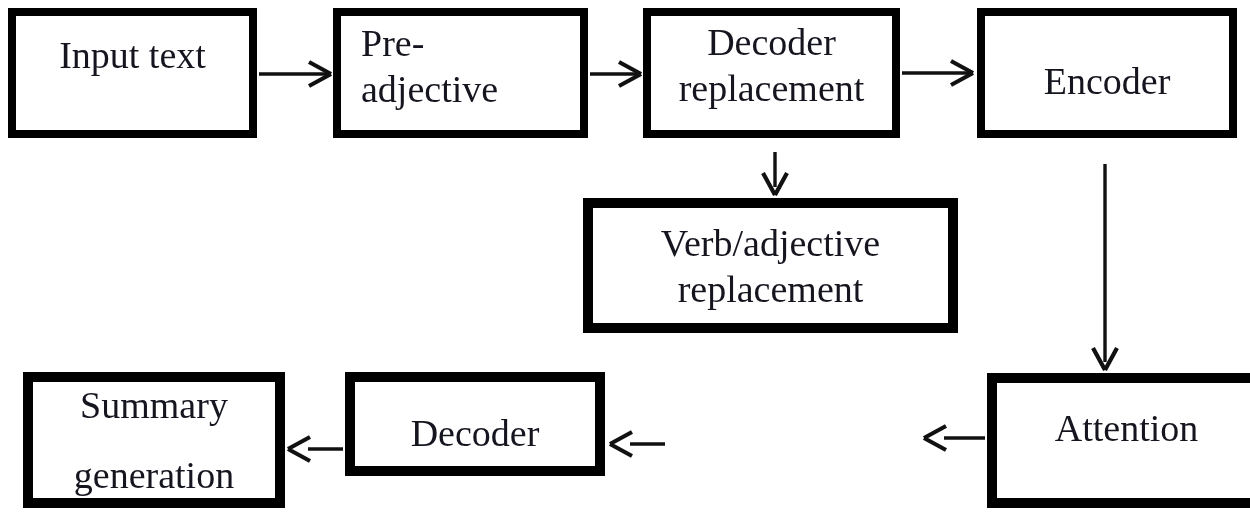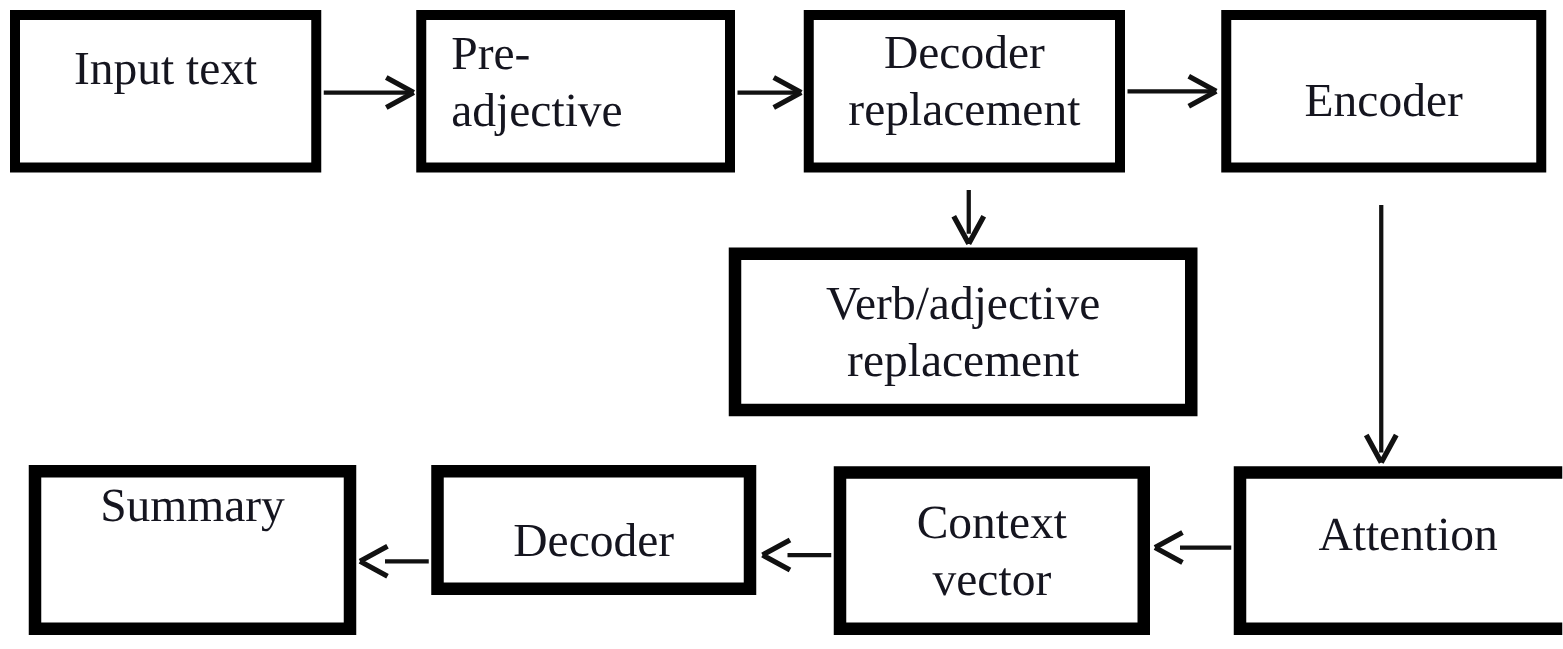--- a/index.html
+++ b/index.html
@@ -131,28 +131,25 @@
     <span class="ln">Encoder</span>
   </div>
 
   <div class="node n-verb thick">
     <span class="ln">Verb/adjective</span>
     <span class="ln">replacement</span>
   </div>
 
   <div class="node n-sum thick">
     <span class="ln">Summary</span>
+    <span class="ln">generation</span>
   </div>
 
   <div class="node n-dec thick">
     <span class="ln">Decoder</span>
   </div>
 
-  <div class="node n-ctx thick">
-    <span class="ln">Context</span>
-    <span class="ln">vector</span>
-  </div>
 
   <div class="node n-att thick">
     <span class="ln">Attention</span>
   </div>
 
 </div>
 
 </body></html>

